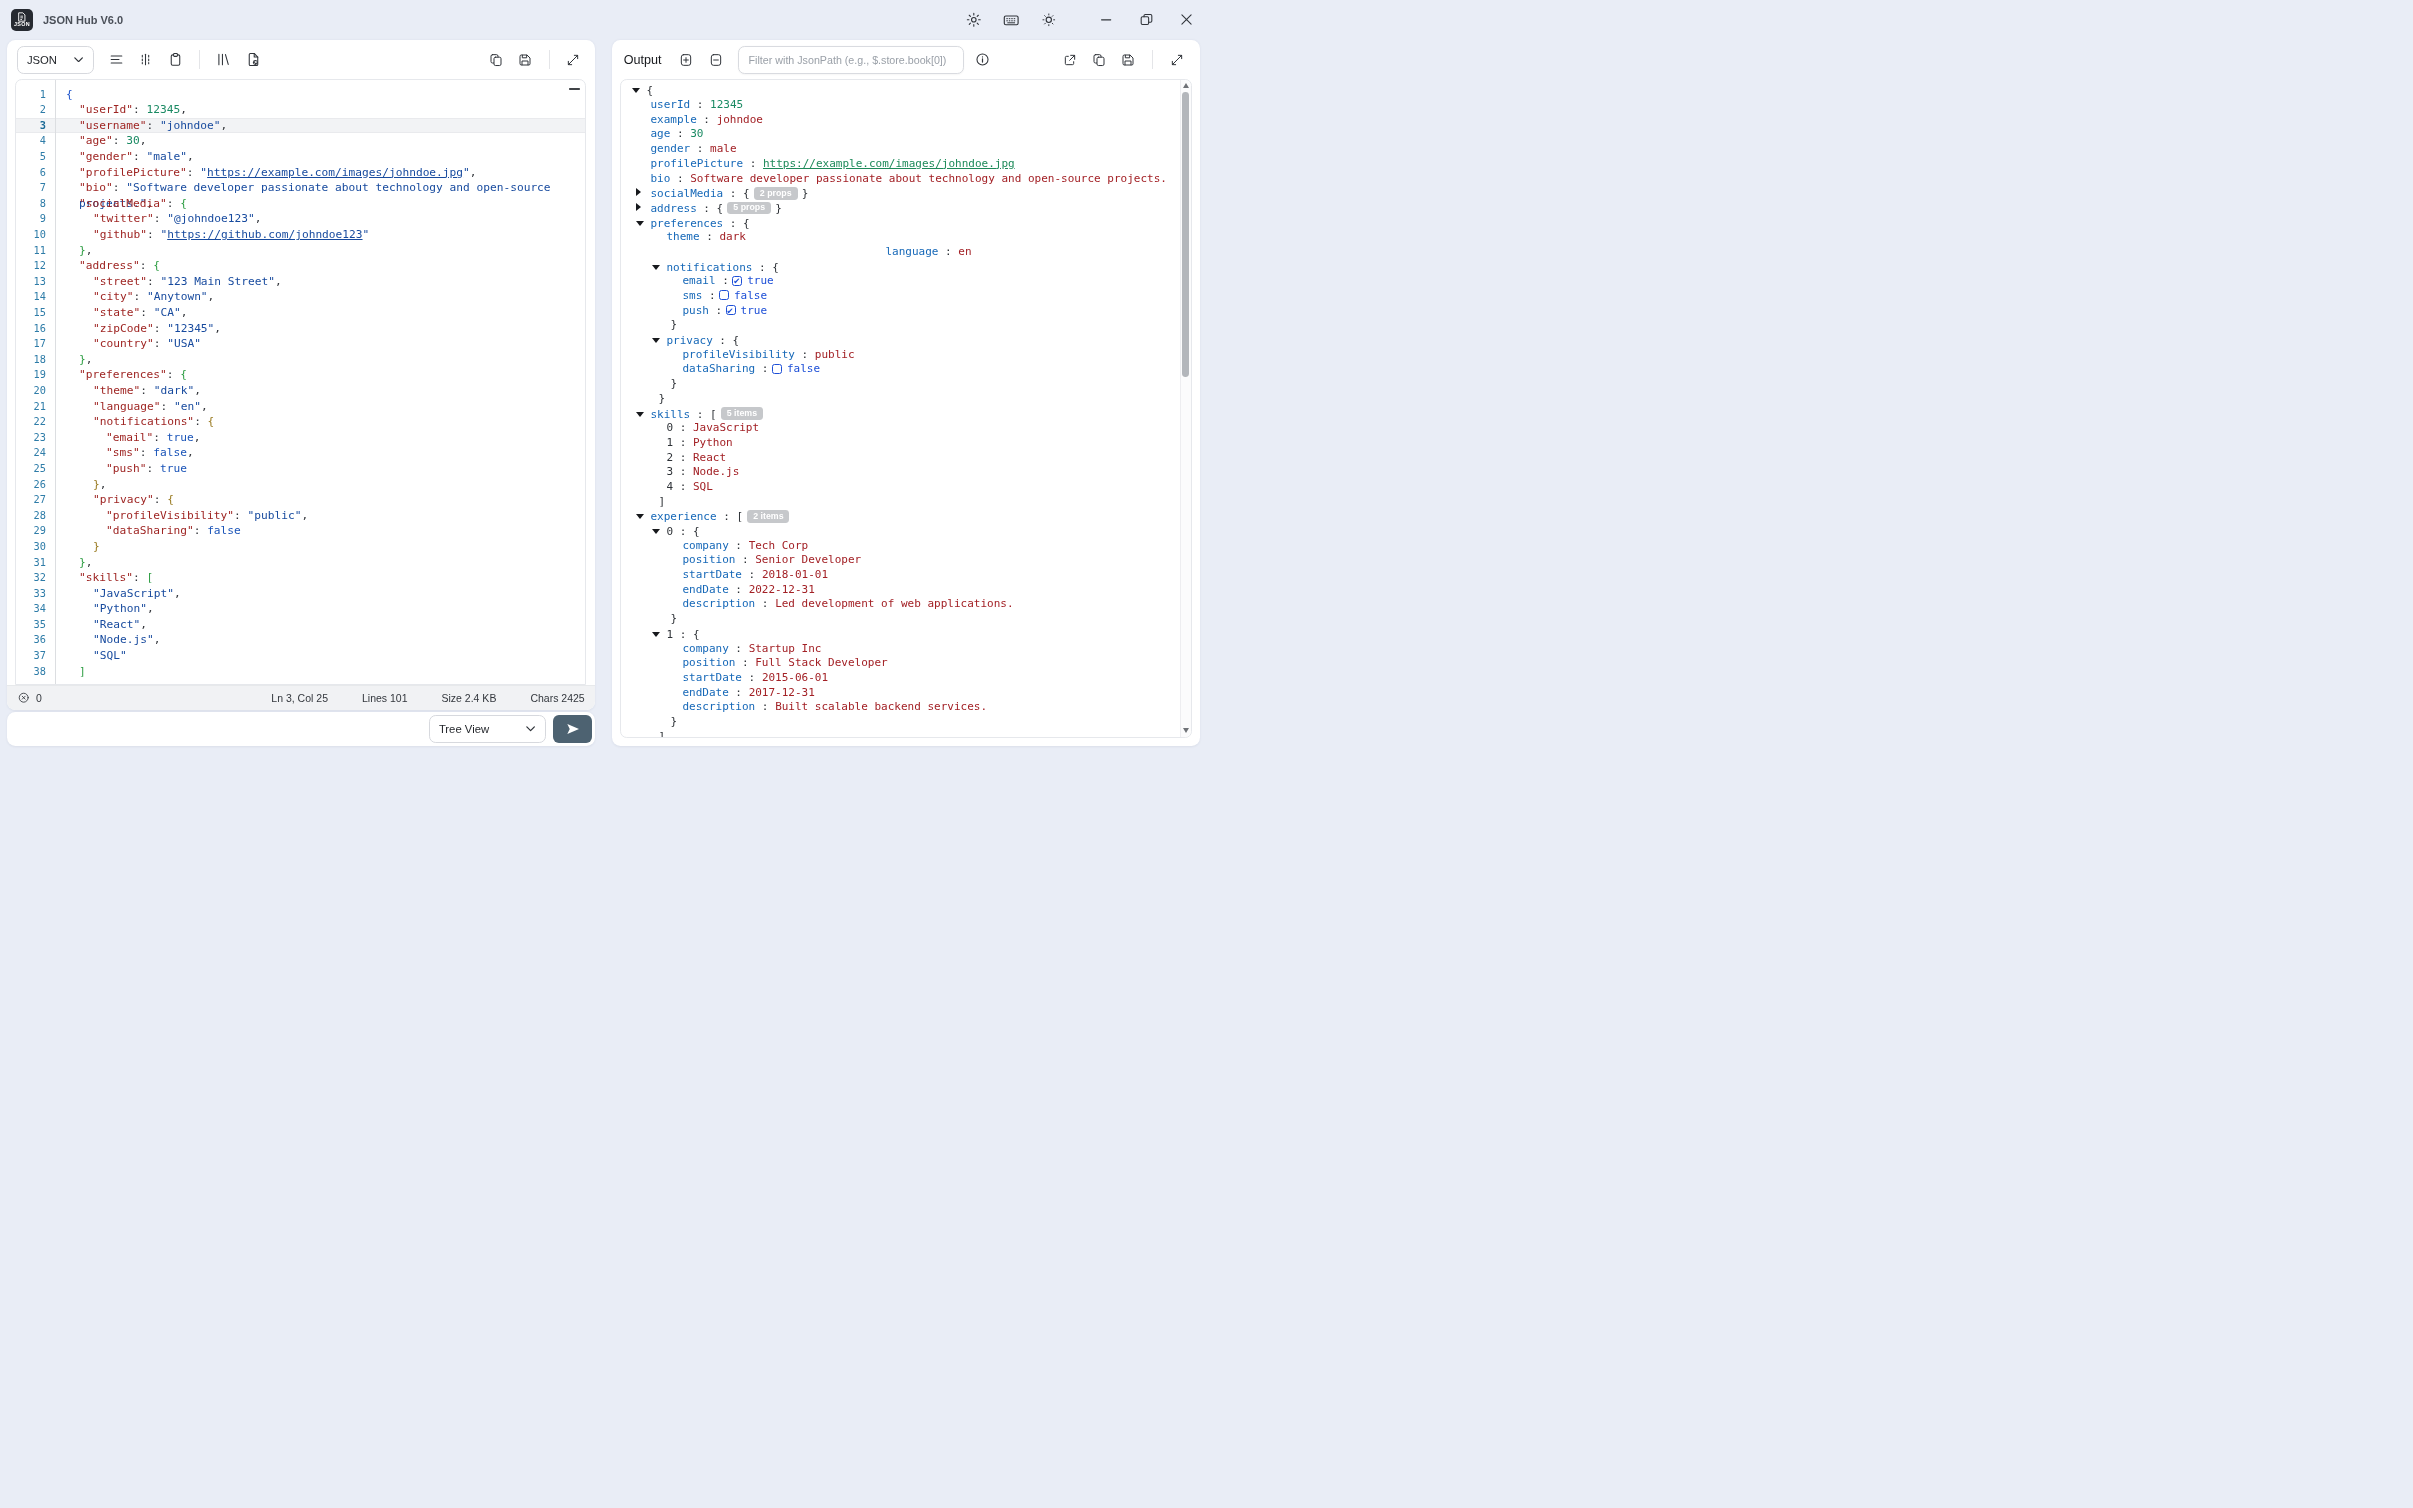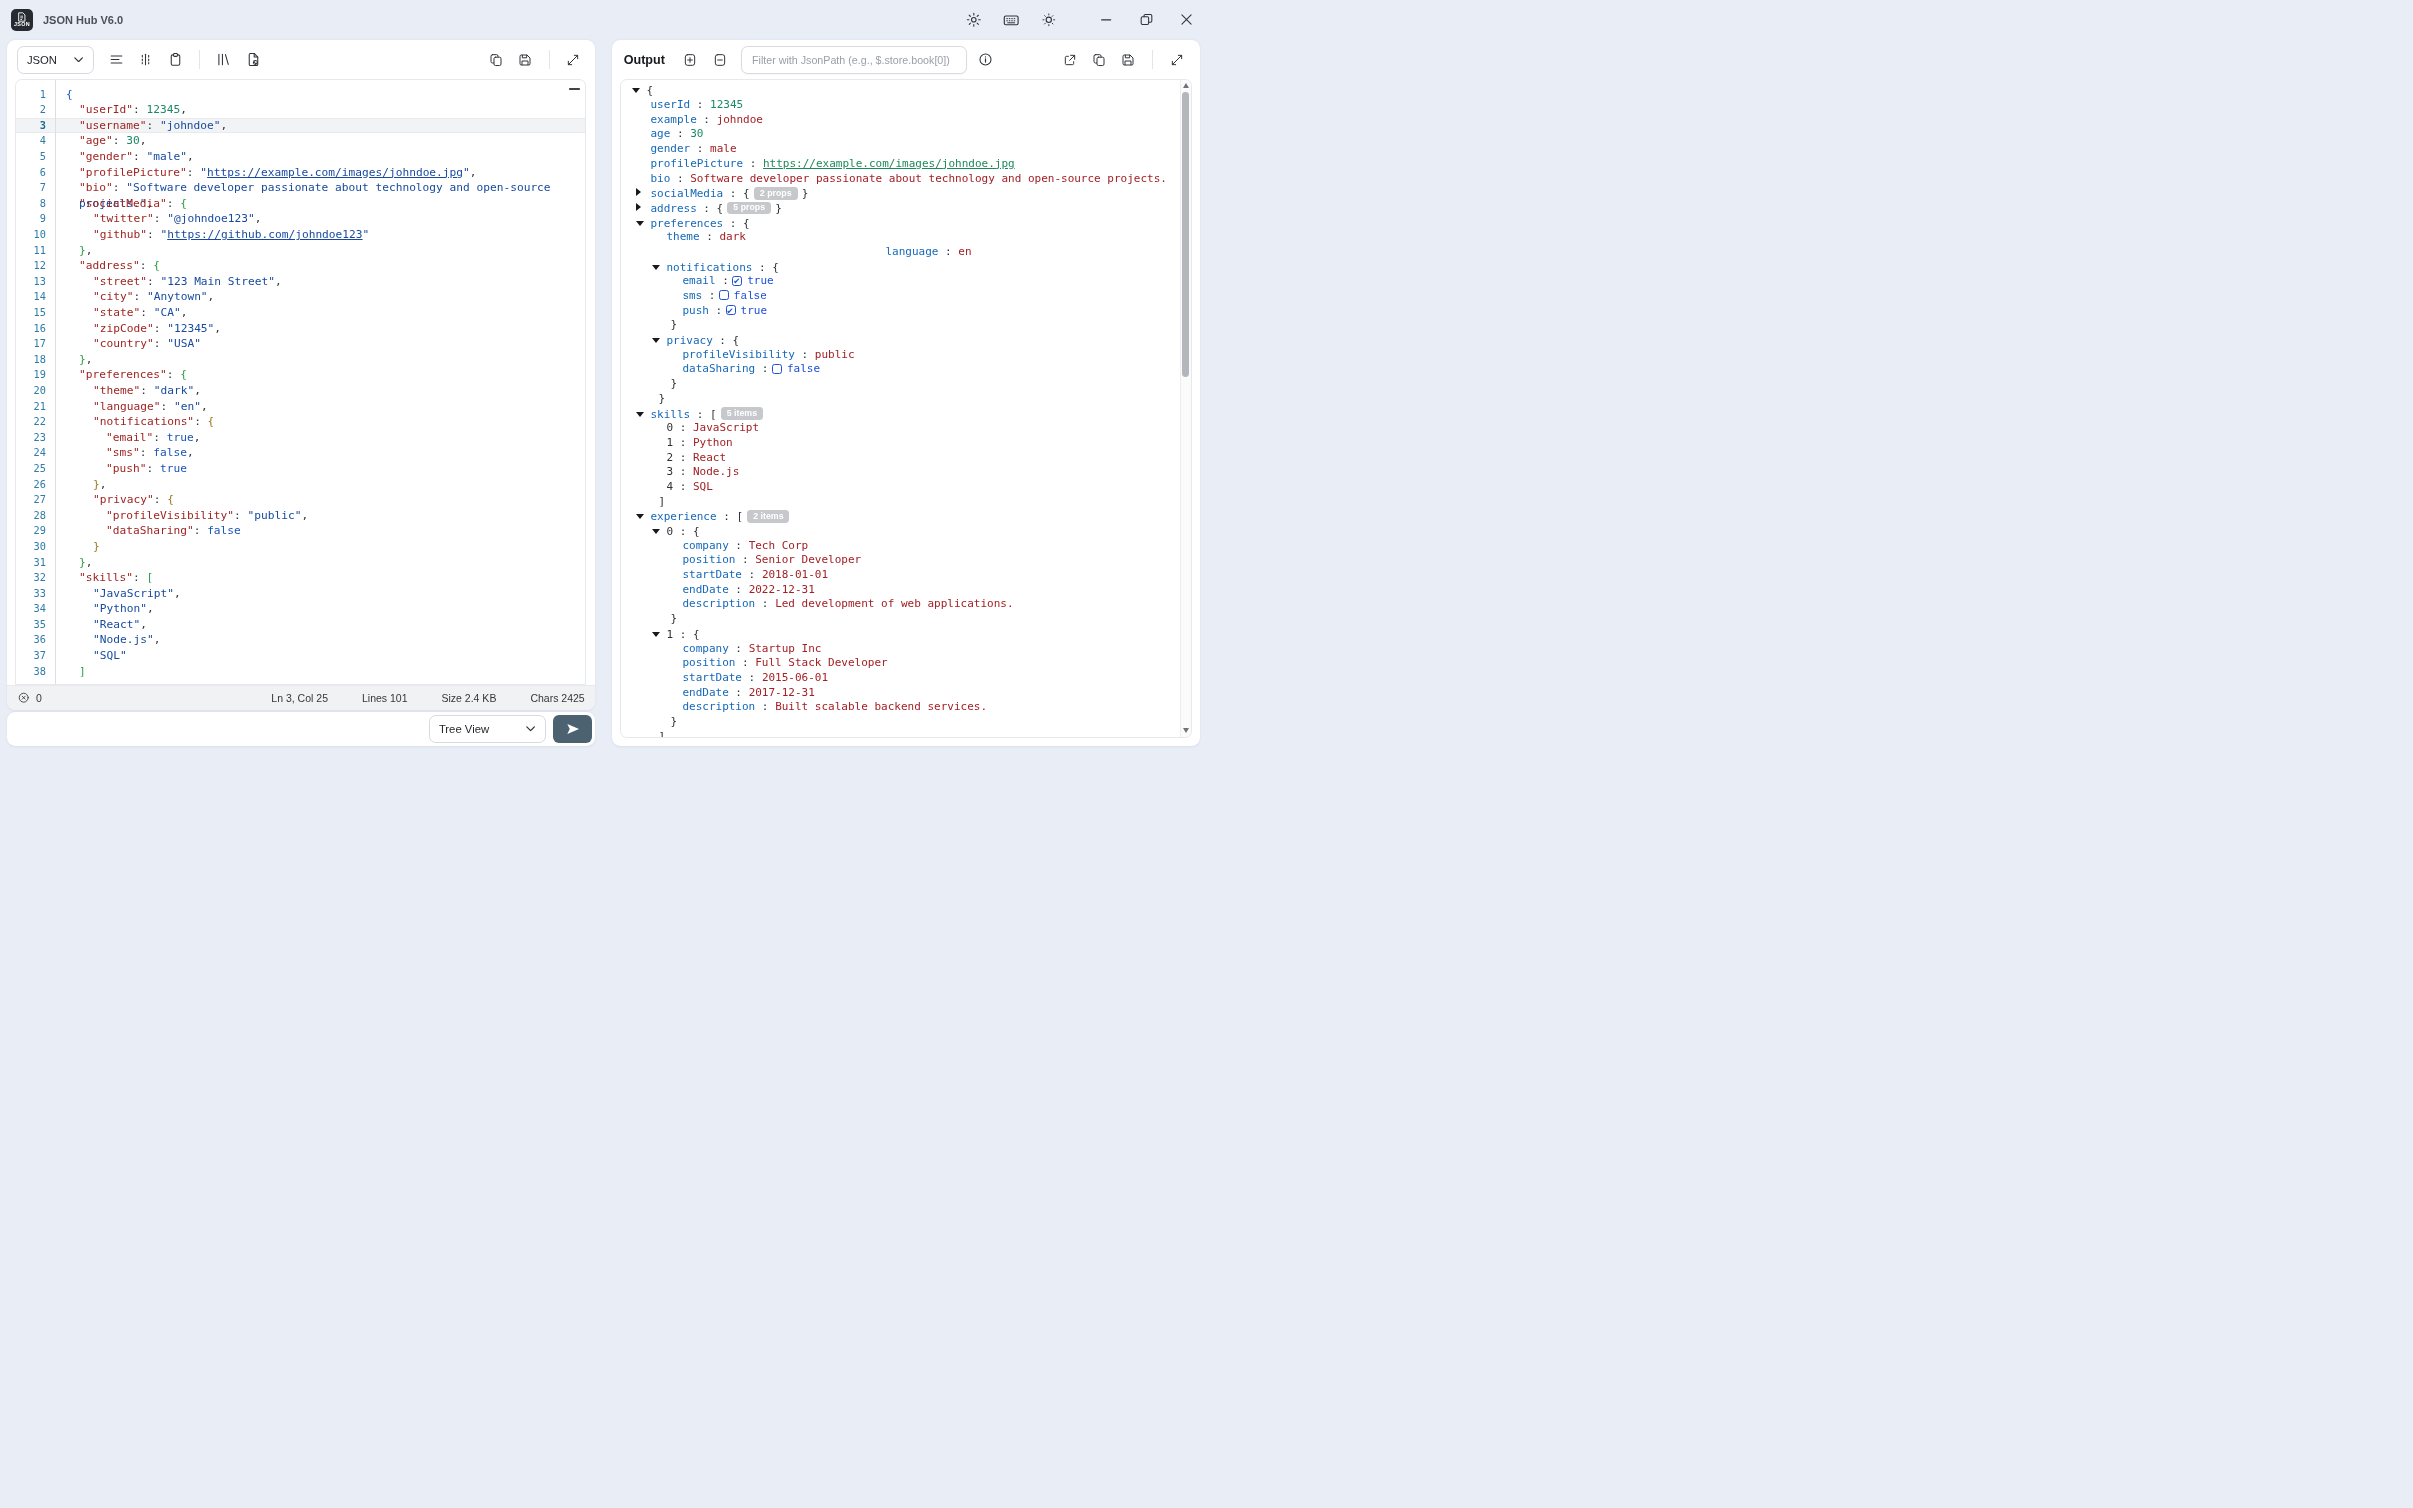--- a/index.html
+++ b/index.html
@@ -64,21 +64,21 @@
 
   
   .statusbar { height:25px; flex:none; background:#f1f2f4; border-top:0.8px solid #e7e9eb;
     border-radius:0 0 8.4px 8.4px; display:flex; align-items:center; padding:0 10px;
     font-size:10.5px; color:#33373d; }
   .err { display:flex; align-items:center; gap:5.9px; }
   .sright { margin-left:auto; display:flex; gap:34px; }
 
   
   .rheader { height:39px; flex:none; display:flex; align-items:center; padding:0 11.7px; gap:7.5px; }
-  .rtitle { font-size:12.6px; font-weight:700; color:#16181c; margin-right:5.9px; }
+  .rtitle { font-size:12.6px; font-weight:400; color:#16181c; margin-right:5.9px; }
   .filter-input { width:226px; height:28px; border:0.8px solid #d9dbe0; border-radius:6.7px;
     padding:0 10px; font-size:10.7px; color:#2b2e33; font-family:"Liberation Sans",sans-serif;
     margin-left:2.5px; background:#fff; box-shadow:0 0.8px 1.7px rgba(0,0,0,.04); }
   .filter-input::placeholder { color:#9aa0a8; }
 
   .tree-box { margin:0 8.4px 8.4px; flex:1; border:0.8px solid #e6e8ec; border-radius:6.7px;
     position:relative; overflow:hidden; background:#fff; padding-top:3.4px;
     font-family:"DejaVu Sans Mono", monospace; font-size:11px; }
   .trow { line-height:14.7px; height:14.7px; white-space:pre; }
   .tok.tk{color:#1668b8;} .tok.ts{color:#a32126;} .tok.tn{color:#1a8a63;}
@@ -477,21 +477,21 @@
         <div class="trow" style="padding-left: 29px;"><span class="tok tk">gender</span><span class="tok tp"> : </span><span class="tok ts">male</span></div>
         <div class="trow" style="padding-left: 29px;"><span class="tok tk">profilePicture</span><span class="tok tp"> : </span><span class="tok tl">https://example.com/images/johndoe.jpg</span></div>
         <div class="trow" style="padding-left: 29px;"><span class="tok tk">bio</span><span class="tok tp"> : </span><span class="tok ts">Software developer passionate about technology and open-source projects.</span></div>
         <div class="trow" style="padding-left: 29px;"><span class="arr r"><i></i></span><span class="tok tk">socialMedia</span><span class="tok tp"> : {</span><span class="badge">2 props</span><span class="tok tp">}</span></div>
         <div class="trow" style="padding-left: 29px;"><span class="arr r"><i></i></span><span class="tok tk">address</span><span class="tok tp"> : {</span><span class="badge">5 props</span><span class="tok tp">}</span></div>
         <div class="trow" style="padding-left: 29px;"><span class="arr d"><i></i></span><span class="tok tk">preferences</span><span class="tok tp"> : {</span></div>
         <div class="trow" style="padding-left: 45px;"><span class="tok tk">theme</span><span class="tok tp"> : </span><span class="tok ts">dark</span></div>
         <div class="trow" style="padding-left: 45px; text-align: center;"><span class="tok tk">language</span><span class="tok tp"> : </span><span class="tok ts">en</span></div>
         <div class="trow" style="padding-left: 45px;"><span class="arr d"><i></i></span><span class="tok tk">notifications</span><span class="tok tp"> : {</span></div>
         <div class="trow" style="padding-left: 61px;"><span class="tok tk">email</span><span class="tok tp"> :</span><span class="cbx on"></span><span class="tok tb">true</span></div>
-        <div class="trow" style="padding-left: 61px; font-family: Liberation Mono, monospace;"><span class="tok tk">sms</span><span class="tok tp"> :</span><span class="cbx"></span><span class="tok tb">false</span></div>
+        <div class="trow" style="padding-left: 61px;"><span class="tok tk">sms</span><span class="tok tp"> :</span><span class="cbx"></span><span class="tok tb">false</span></div>
         <div class="trow" style="padding-left: 61px;"><span class="tok tk">push</span><span class="tok tp"> :</span><span class="cbx on"></span><span class="tok tb">true</span></div>
         <div class="trow" style="padding-left: 49px;"><span class="tok tp">}</span></div>
         <div class="trow" style="padding-left: 45px;"><span class="arr d"><i></i></span><span class="tok tk">privacy</span><span class="tok tp"> : {</span></div>
         <div class="trow" style="padding-left: 61px;"><span class="tok tk">profileVisibility</span><span class="tok tp"> : </span><span class="tok ts">public</span></div>
         <div class="trow" style="padding-left: 61px;"><span class="tok tk">dataSharing</span><span class="tok tp"> :</span><span class="cbx"></span><span class="tok tb">false</span></div>
         <div class="trow" style="padding-left: 49px;"><span class="tok tp">}</span></div>
         <div class="trow" style="padding-left: 37px;"><span class="tok tp">}</span></div>
         <div class="trow" style="padding-left: 29px;"><span class="arr d"><i></i></span><span class="tok tk">skills</span><span class="tok tp"> : [</span><span class="badge">5 items</span></div>
         <div class="trow" style="padding-left: 45px;"><span class="tok tp">0 : </span><span class="tok ts">JavaScript</span></div>
         <div class="trow" style="padding-left: 45px;"><span class="tok tp">1 : </span><span class="tok ts">Python</span></div>

